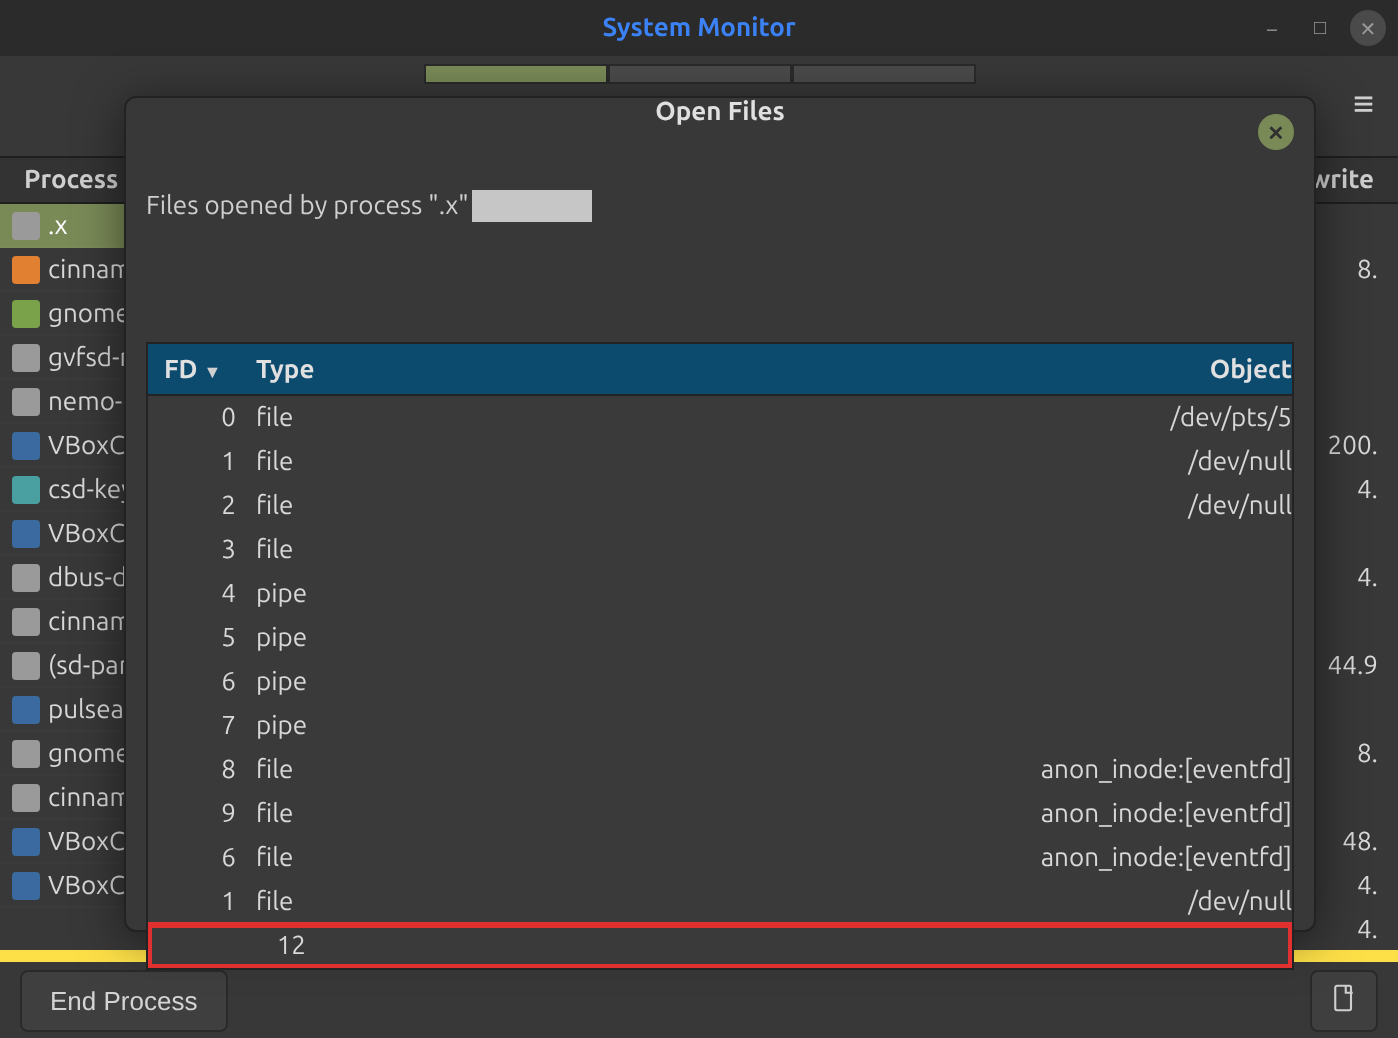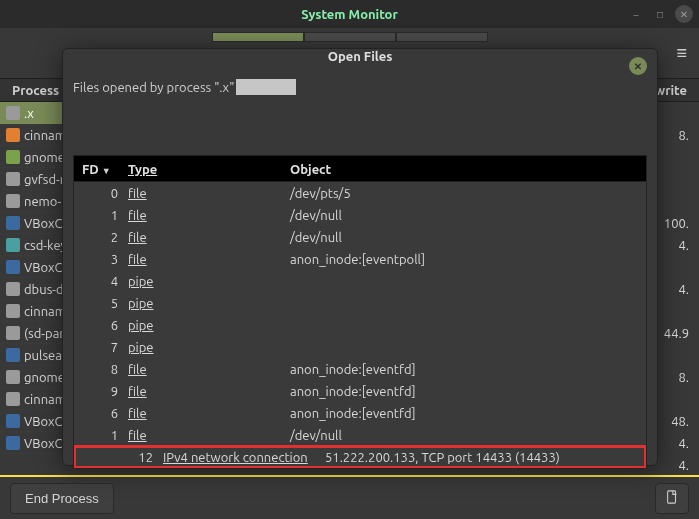--- a/index.html
+++ b/index.html
@@ -14,21 +14,21 @@
     }
     
     .titlebar {
       height: 28px;
       background: #2b2b2b;
       display: flex;
       align-items: center;
       justify-content: center;
       position: relative;
     }
-    .titlebar .title { font-weight: 600; color: #86efac; }
+    .titlebar .title { font-weight: 600; color: #3b82f6; }
     .win-controls { position:absolute; right:6px; display:flex; gap:6px; }
     .win-btn {
       width: 18px; height:18px; border-radius:50%;
       display:flex; align-items:center; justify-content:center;
       color:#9a9a9a; font-size:10px;
     }
     .win-btn.close-bg { background:#4a4a4a; }
     
     .tabs-row {
       height: 20px;
@@ -78,21 +78,21 @@
     }
     .bg-right div {
       height:22px; line-height:22px; padding-right:10px;
       color:#d8d8d8;
     }
     
     .toolbar {
       position:absolute; bottom:0; left:0; right:0;
       height:44px;
       background:#383838;
-      border-top:2px solid #fde047;
+      border-top:6px solid #fde047;
       display:flex; align-items:center; justify-content:space-between;
       padding:0 10px;
     }
     .btn {
       background:#3f3f3f;
       border:1px solid #2a2a2a;
       border-radius:4px;
       color:#d4d4d4;
       padding:7px 14px;
       font-size:13px;
@@ -100,21 +100,21 @@
     .btn.icononly { padding:6px 9px; }
     
     .dialog {
       position:absolute;
       left:62px; top:48px;
       width:596px; height:418px;
       background:#383838;
       border:1px solid #222;
       border-radius:6px;
       box-shadow:0 4px 24px rgba(0,0,0,0.5);
-      display:flex; flex-direction:column;
+      display:flex; flex-direction:column;gap:16px;
     }
     .dlg-header {
       height:36px;
       display:flex; align-items:center; justify-content:center;
       position:relative;
       font-weight:700; color:#e0e0e0;
     }
     .dlg-close {
       position:absolute; right:10px; top:8px;
       width:18px; height:18px; border-radius:50%;
@@ -131,31 +131,31 @@
       padding:6px 0 12px 0;
       color:#cfcfcf;
     }
     .redact {
       display:inline-block; width:60px; height:16px;
       background:#c6c6c6;
     }
     .table-head {
       display:flex; align-items:center;
       height:26px;
-      background:#000000;
+      background:#0c4a6e;
       border:1px solid #232323;
       border-bottom:none;
       padding-left:8px;
       font-weight:600; color:#e0e0e0;
       font-size:13px;
       margin-top:48px;
     }
     .col-fd { width:46px; }
-    .col-type { width:162px;text-decoration:underline; }
-    .col-obj { flex:1; }
+    .col-type { width:162px; }
+    .col-obj { flex:1;text-align:right; }
     .sort-arrow { font-size:9px; margin-left:3px; color:#cfcfcf; }
     .table-body {
       flex:1;
       border:1px solid #232323;
       background:#3a3a3a;
       overflow:hidden;
     }
     .row {
       display:flex; align-items:center;
       height:22px;
@@ -261,21 +261,21 @@
       <span class="ic" style="background: rgb(58, 106, 160);"></span>
       <span>VBoxC</span>
     </div>
   </div>
 <div class="bg-right" id="bg-right">
     <div></div>
     <div>8.</div>
     <div></div>
     <div></div>
     <div></div>
-    <div>100.</div>
+    <div>200.</div>
     <div>4.</div>
     <div></div>
     <div>4.</div>
     <div></div>
     <div>44.9</div>
     <div></div>
     <div>8.</div>
     <div></div>
     <div>48.</div>
     <div>4.</div>
@@ -321,21 +321,20 @@
           <div class="col-obj">/dev/null</div>
         </div>
         <div class="row">
           <div class="col-fd">2</div>
           <div class="col-type">file</div>
           <div class="col-obj">/dev/null</div>
         </div>
         <div class="row">
           <div class="col-fd">3</div>
           <div class="col-type">file</div>
-          <div class="col-obj">anon_inode:[eventpoll]</div>
         </div>
         <div class="row">
           <div class="col-fd">4</div>
           <div class="col-type">pipe</div>
           <div class="col-obj"></div>
         </div>
         <div class="row">
           <div class="col-fd">5</div>
           <div class="col-type">pipe</div>
           <div class="col-obj"></div>
@@ -365,18 +364,16 @@
           <div class="col-type">file</div>
           <div class="col-obj">anon_inode:[eventfd]</div>
         </div>
         <div class="row">
           <div class="col-fd">1</div>
           <div class="col-type">file</div>
           <div class="col-obj">/dev/null</div>
         </div>
         <div class="row highlighted">
           <div class="col-fd">12</div>
-          <div class="col-type">IPv4 network connection</div>
-          <div class="col-obj">51.222.200.133, TCP port 14433 (14433)</div>
         </div>
       </div>
   </div>
 </div>
 
 </body></html>

